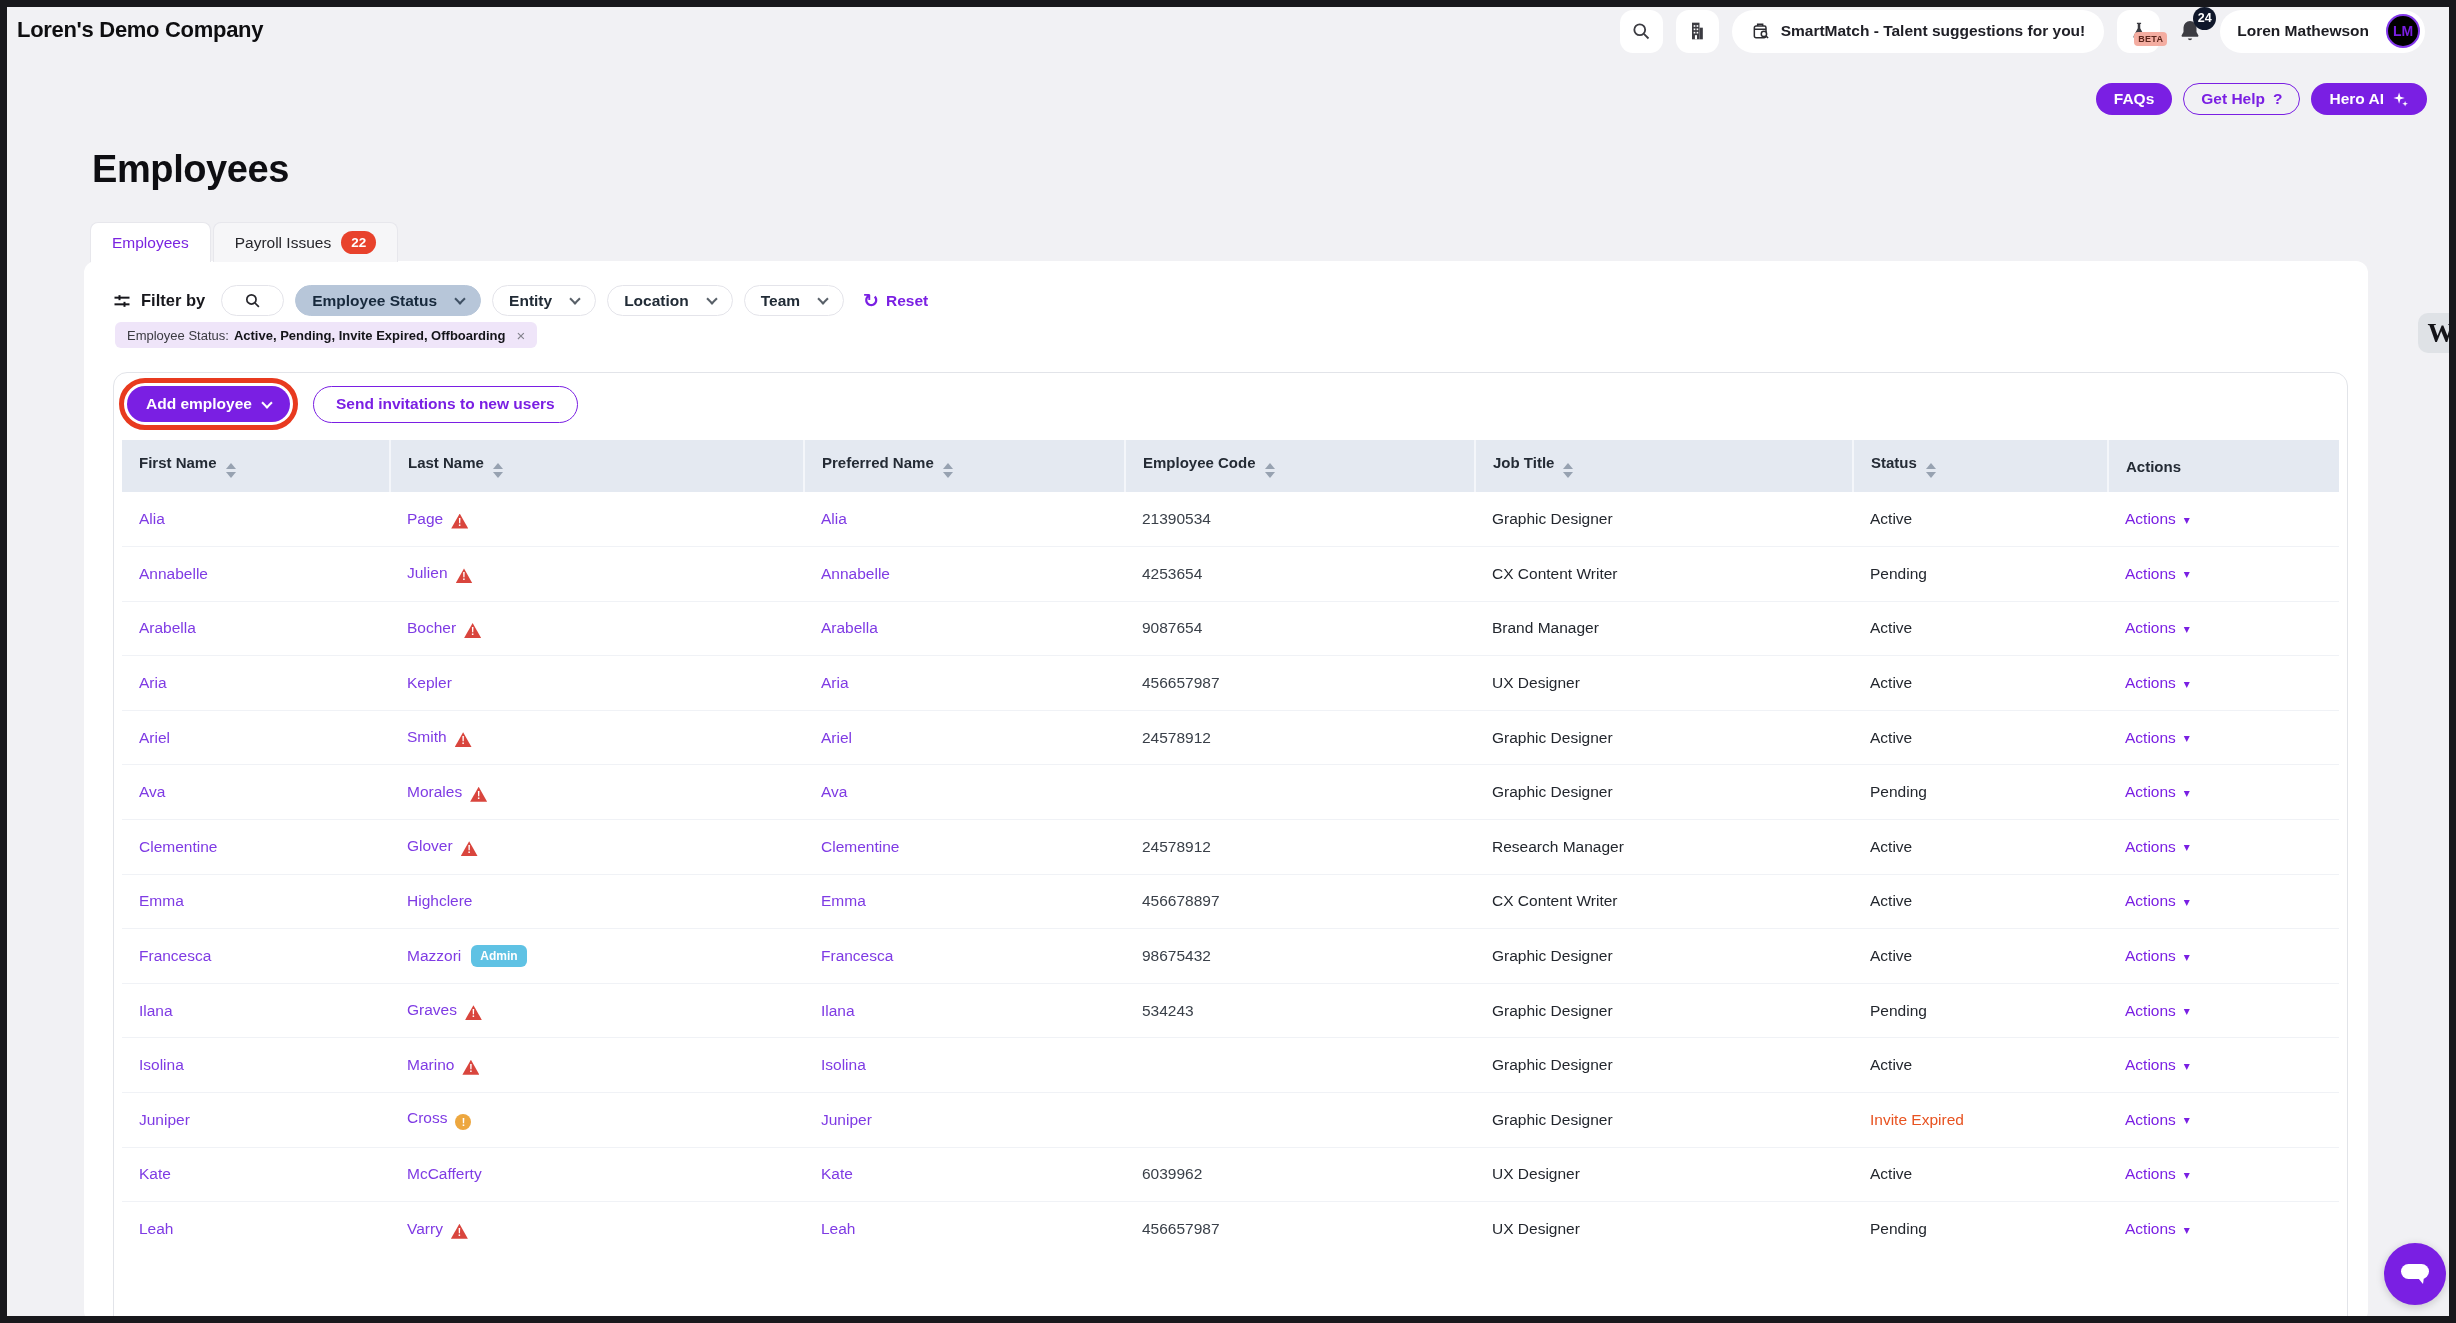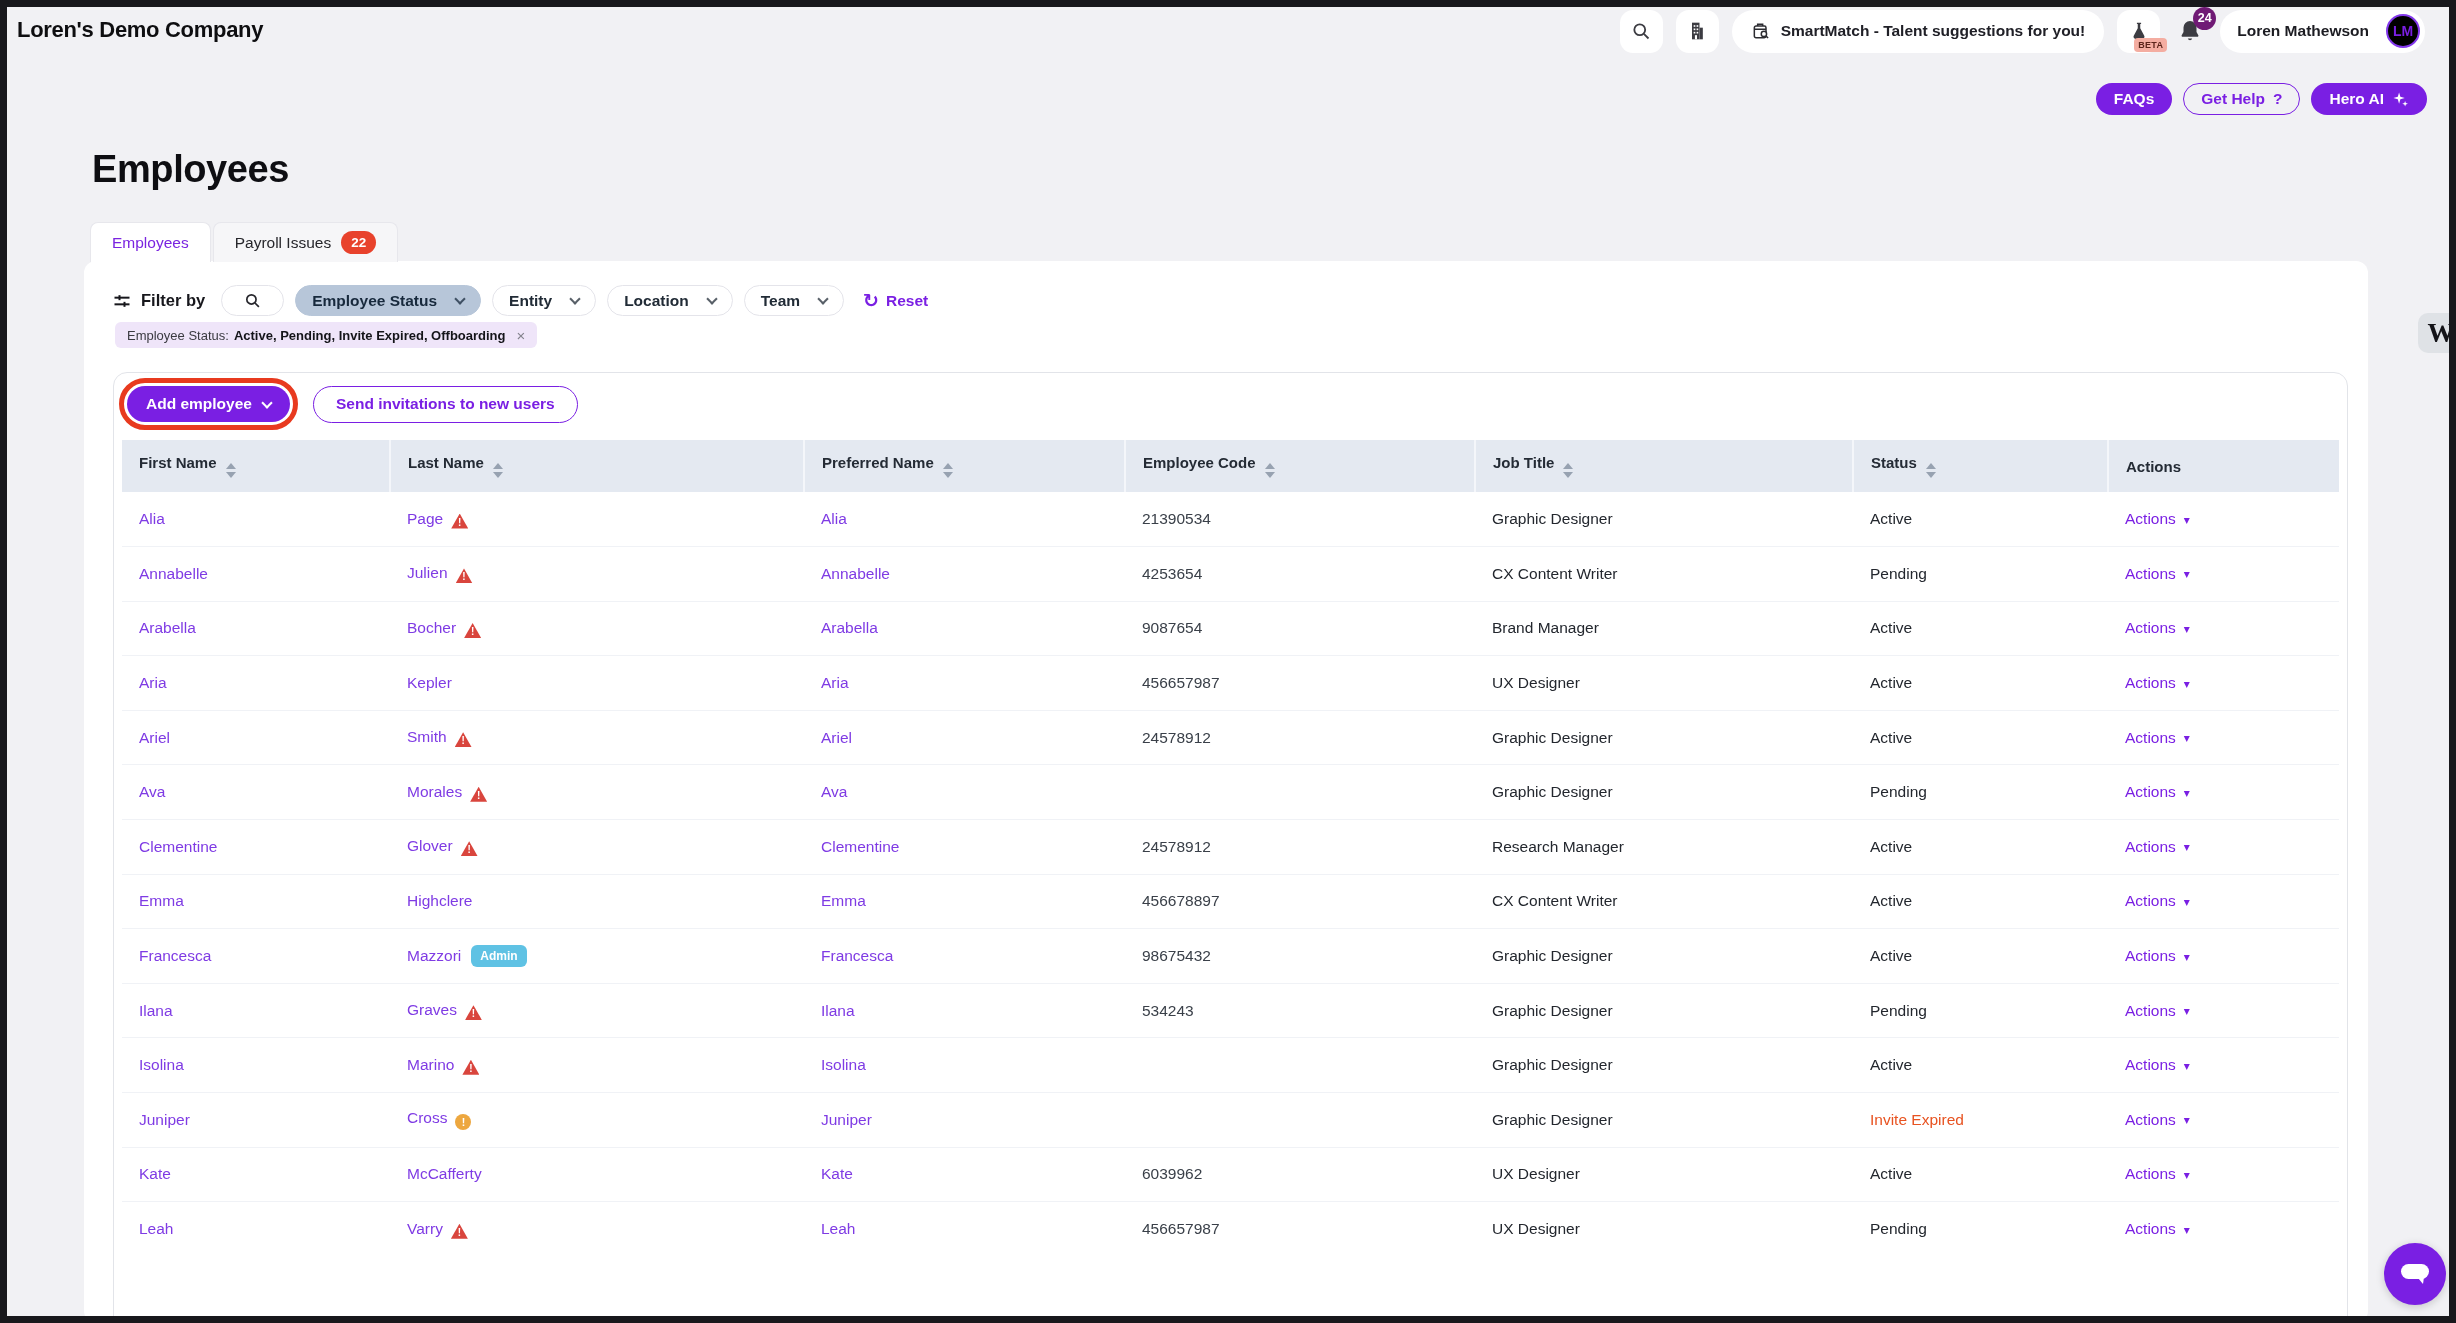--- a/index.html
+++ b/index.html
@@ -7,23 +7,23 @@
   #viewport { position: relative; width: 2456px; height: 1323px; background: #F1F1F4; overflow: hidden; }
   .frame { position: absolute; inset: 0; border: 7px solid #18181c; z-index: 300; pointer-events: none; }
 
   
   .company-name { position: absolute; left: 17px; top: 17px; font-size: 22px; font-weight: 700; color: #0e0e10; letter-spacing: -0.3px; }
   .topbar-right { position: absolute; top: 9px; right: 31px; height: 44px; display: flex; align-items: center; gap: 13px; }
   .icon-btn { width: 43px; height: 43px; background: #fff; border-radius: 13px; display: flex; align-items: center; justify-content: center; color: #3c3c42; flex: 0 0 auto; }
   .pill { height: 43px; background: #fff; border-radius: 22px; display: flex; align-items: center; }
   .smartmatch { gap: 10px; padding: 0 19px; font-size: 15.5px; font-weight: 700; color: #202027; }
   .flask-btn { position: relative; }
-  .beta-tag { position: absolute; right: -7px; bottom: 1px; background: #F4ADA1; color: #5C241A; font-size: 9px; font-weight: 700; padding: 2px 4px; border-radius: 4px; letter-spacing: .3px; }
+  .beta-tag { position: absolute; right: -7px; bottom: 7px; background: #F4ADA1; color: #5C241A; font-size: 9px; font-weight: 700; padding: 2px 4px; border-radius: 4px; letter-spacing: .3px; }
   .bell-wrap { position: relative; width: 34px; height: 43px; display: flex; align-items: center; justify-content: center; color: #3c3c42; }
-  .notif-badge { position: absolute; top: -3px; right: -9px; min-width: 23px; height: 23px; border-radius: 12px; background: #701a75; color: #fff; font-size: 12.5px; font-weight: 700; display: flex; align-items: center; justify-content: center; padding: 0 4px; text-align: right; }
+  .notif-badge { position: absolute; top: -3px; right: -9px; min-width: 23px; height: 23px; border-radius: 12px; background: #0f172a; color: #fff; font-size: 12.5px; font-weight: 700; display: flex; align-items: center; justify-content: center; padding: 0 4px; text-align: right; }
   .user-pill { gap: 17px; padding: 0 5px 0 17px; font-size: 15.5px; font-weight: 700; color: #1c1c22; }
   .avatar { width: 34px; height: 34px; border-radius: 50%; border: 2px solid #8338EC; color: #7A1FE3; background: #000000; font-size: 14px; font-weight: 600; display: flex; align-items: center; justify-content: center; }
 
   
   .help-bar { position: absolute; top: 83px; right: 29px; display: flex; gap: 11px; }
   .btn-solid { height: 32px; border-radius: 16px; background: #7A1FE3; color: #fff; font-size: 15.5px; font-weight: 600; display: flex; align-items: center; gap: 8px; padding: 0 18px; border: none; cursor: pointer; font-family: inherit; }
   .btn-outline { height: 32px; border-radius: 16px; background: transparent; border: 1.5px solid #7A1FE3; color: #7A1FE3; font-size: 15.5px; font-weight: 600; display: flex; align-items: center; gap: 8px; padding: 0 17px; cursor: pointer; font-family: inherit; }
 
   
   .page-title { position: absolute; left: 92px; top: 148px; font-size: 38px; font-weight: 800; color: #0e0e12; letter-spacing: -0.4px; }

